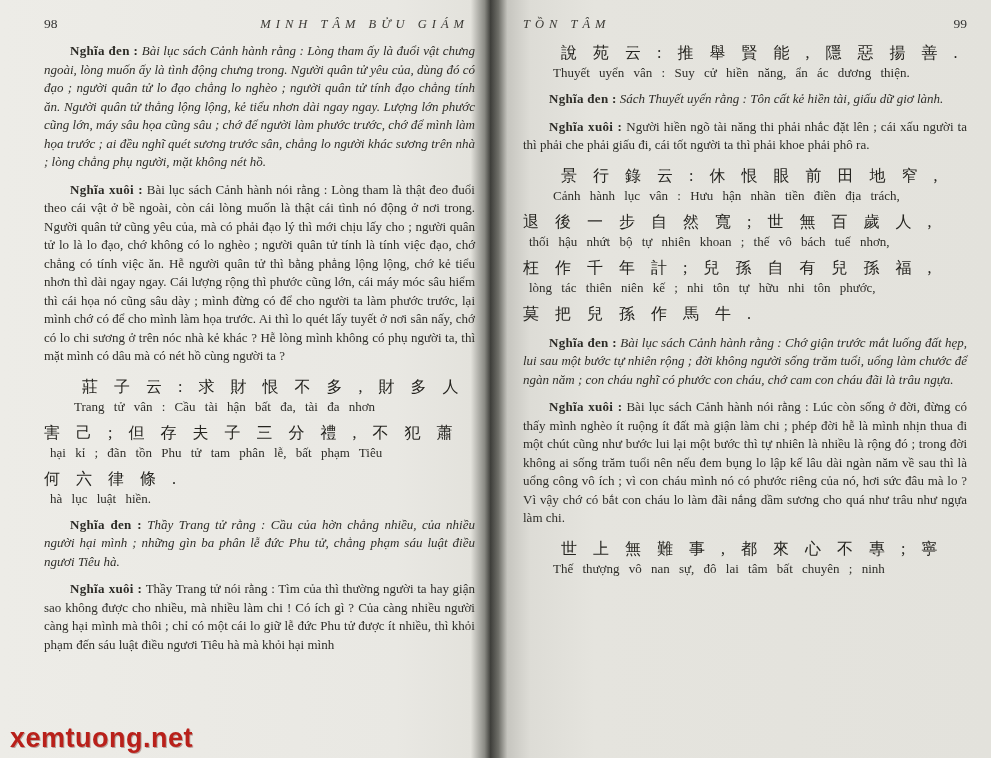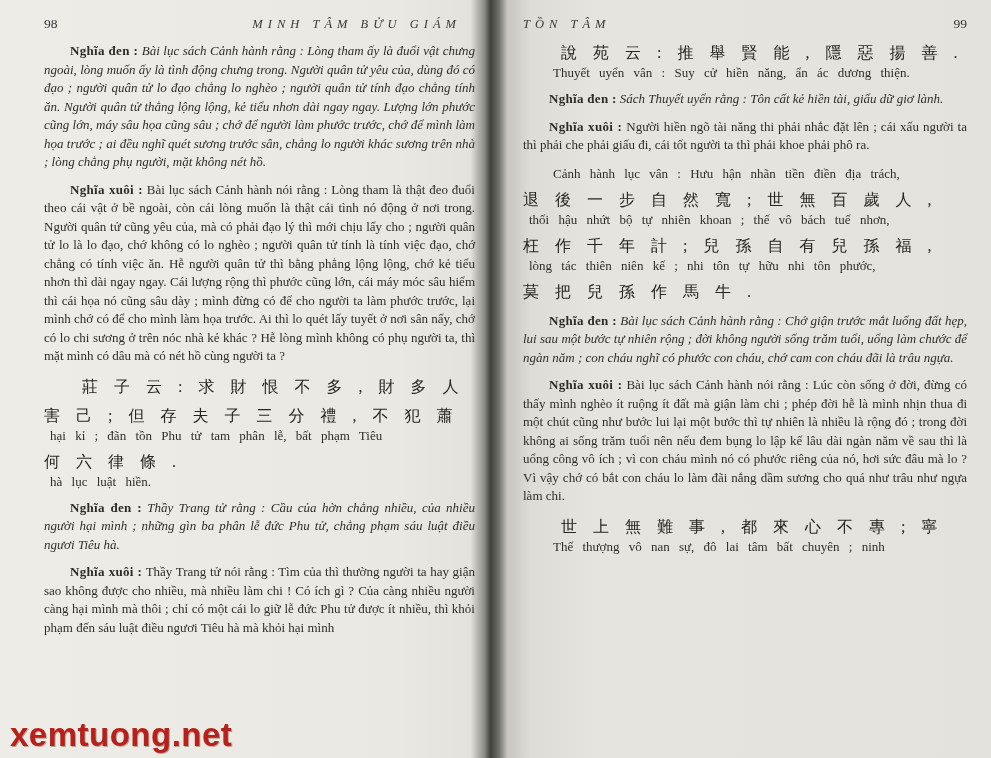--- a/index.html
+++ b/index.html
@@ -23,21 +23,21 @@
 
   .page-header{
     display:flex;justify-content:space-between;align-items:baseline;
     font-size:13px;margin-bottom:10px;
   }
   .running-title{
     font-style:italic;letter-spacing:5px;font-size:12.5px;color:#3a3934;
   }
   .page-num{font-size:13.5px;color:#333;}
   .page-left .page-header{padding-right:6px;}
-  .page-left .running-title{margin-right:8px;}
+  .page-left .running-title{margin-right:0;}
 
   .para{
     font-size:13px;line-height:18.5px;text-align:justify;
     text-indent:26px;margin:9px 0 0 0;
   }
   .para .label{font-weight:bold;font-style:normal;letter-spacing:0.3px;}
   .para.den .body-text{font-style:italic;}
   .para .body-text{color:#2e2d28;}
 
   .cn-block{margin-top:10px;}
@@ -49,21 +49,21 @@
   .cn-pair .viet{
     font-size:13px;word-spacing:6px;line-height:17px;
     padding-left:6px;color:#2e2d28;white-space:nowrap;
   }
   .cn-block .cn-pair.indent .han{padding-left:38px;}
   .cn-block .cn-pair.indent .viet{padding-left:30px;}
 
   .watermark{
     position:absolute;left:10px;bottom:4px;
     font-family:"Liberation Sans", sans-serif;font-weight:bold;
-    font-size:33px;color:#b9201a;letter-spacing:0.5px;
+    font-size:27px;color:#b9201a;letter-spacing:0.5px;
     text-shadow:1px 1px 0 rgba(90,20,15,0.35);
     margin-top:31px;
   }
 </style>
 </head>
 <body>
 
 <div class="scan">
 
   <div class="page page-left">
@@ -78,20 +78,21 @@
     </p>
 
     <p class="para xuoi">
       <span class="label">Nghĩa xuôi :</span>
       <span class="body-text">Bài lục sách Cảnh hành nói rằng : Lòng tham là thật đeo đuổi theo cái vật ở bề ngoài, còn cái lòng muốn là thật cái tình nó động ở nơi trong. Người quân tử cũng yêu của, mà có phải đạo lý thì mới chịu lấy cho ; người quân tử lo là lo đạo, chớ không có lo nghèo ; người quân tử tính là tính việc đạo, chớ chẳng có tính việc ăn. Hễ người quân tử thì bằng phẳng lộng lộng, chớ kẻ tiểu nhơn thì dài ngay ngay. Cái lượng rộng thì phước cũng lớn, cái máy móc sâu hiểm thì cái họa nó cũng sâu dày ; mình đừng có để cho người ta làm phước trước, lại mình chớ có để cho mình làm họa trước. Ai thì lo quét lấy tuyết ở nơi sân nấy, chớ có lo chi sương ở trên nóc nhà kẻ khác ? Hễ lòng mình không có phụ người ta, thì mặt mình có dâu mà có nét hồ cùng người ta ?</span>
     </p>
 
     <div class="cn-block">
       <div class="cn-pair indent">
         <div class="han">莊子云:求財恨不多,財多人</div>
+        <div class="viet">Trang tử vân : Cầu tài hận bất đa, tài đa nhơn</div>
       </div>
       <div class="cn-pair">
         <div class="han">害己;但存夫子三分禮,不犯蕭</div>
         <div class="viet">hại kỉ ; đãn tồn Phu tử tam phân lễ, bất phạm Tiêu</div>
       </div>
       <div class="cn-pair">
         <div class="han">何六律條.</div>
         <div class="viet">hà lục luật hiền.</div>
       </div>
     </div>
@@ -125,20 +126,21 @@
       <span class="body-text">Sách Thuyết uyển rằng : Tôn cất kẻ hiền tài, giấu dữ giơ lành.</span>
     </p>
 
     <p class="para xuoi">
       <span class="label">Nghĩa xuôi :</span>
       <span class="body-text">Người hiền ngõ tài năng thi phải nhắc đặt lên ; cái xấu người ta thì phải che phải giấu đi, cái tốt người ta thì phải khoe phải phô ra.</span>
     </p>
 
     <div class="cn-block">
       <div class="cn-pair indent">
+        <div class="han">景行錄云:休恨眼前田地窄,</div>
         <div class="viet">Cảnh hành lục vân : Hưu hận nhãn tiền điền địa trách,</div>
       </div>
       <div class="cn-pair">
         <div class="han">退後一步自然寬;世無百歲人,</div>
         <div class="viet">thối hậu nhứt bộ tự nhiên khoan ; thế vô bách tuế nhơn,</div>
       </div>
       <div class="cn-pair">
         <div class="han">枉作千年計;兒孫自有兒孫福,</div>
         <div class="viet">lòng tác thiên niên kế ; nhi tôn tự hữu nhi tôn phước,</div>
       </div>

